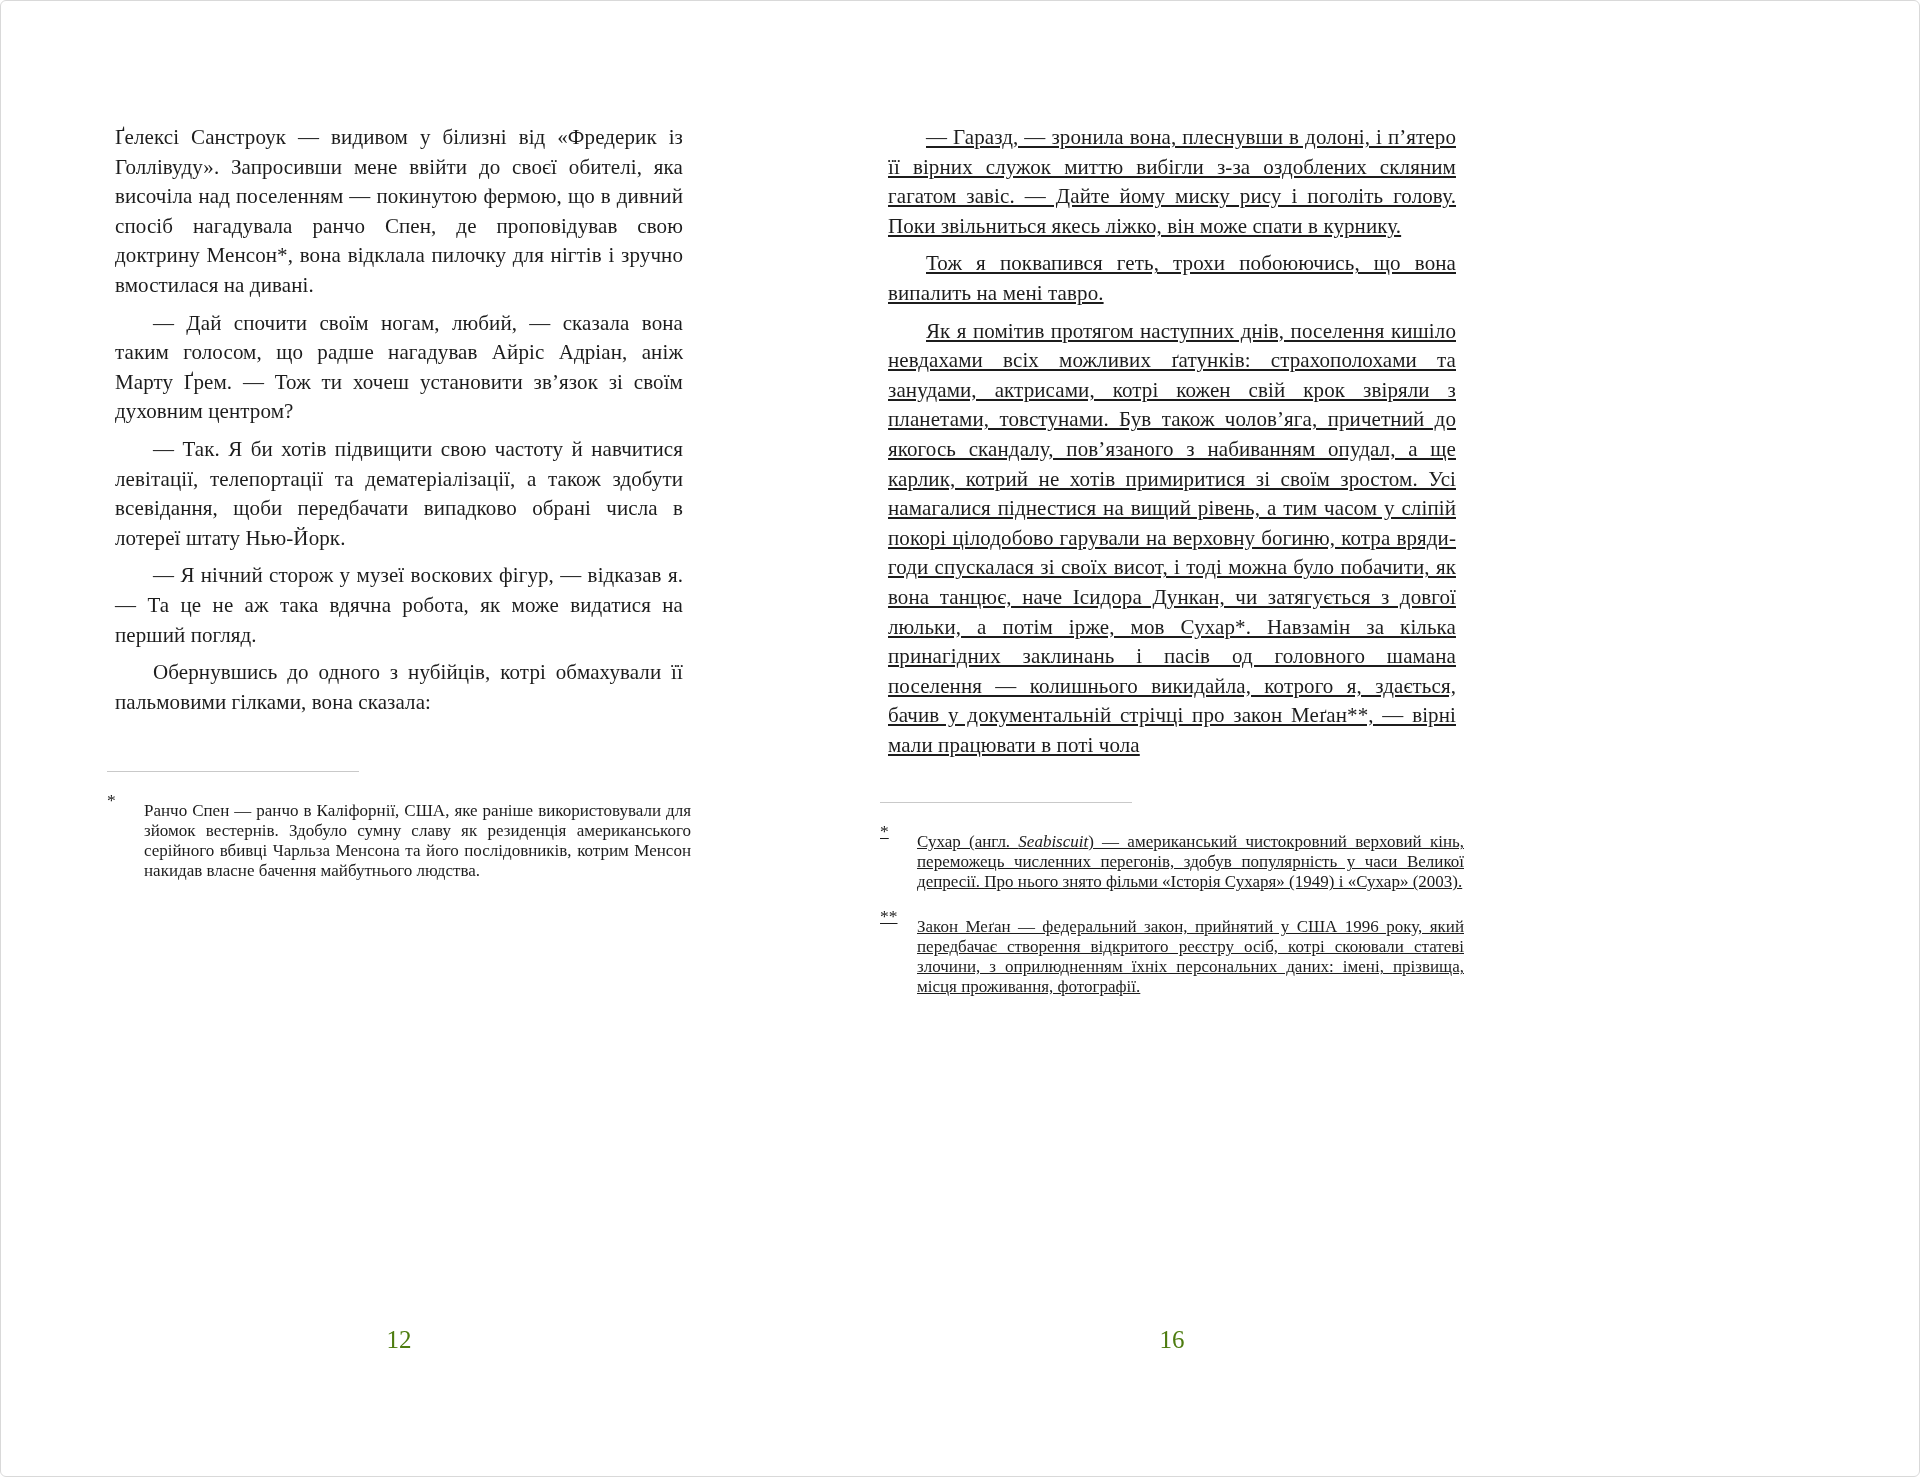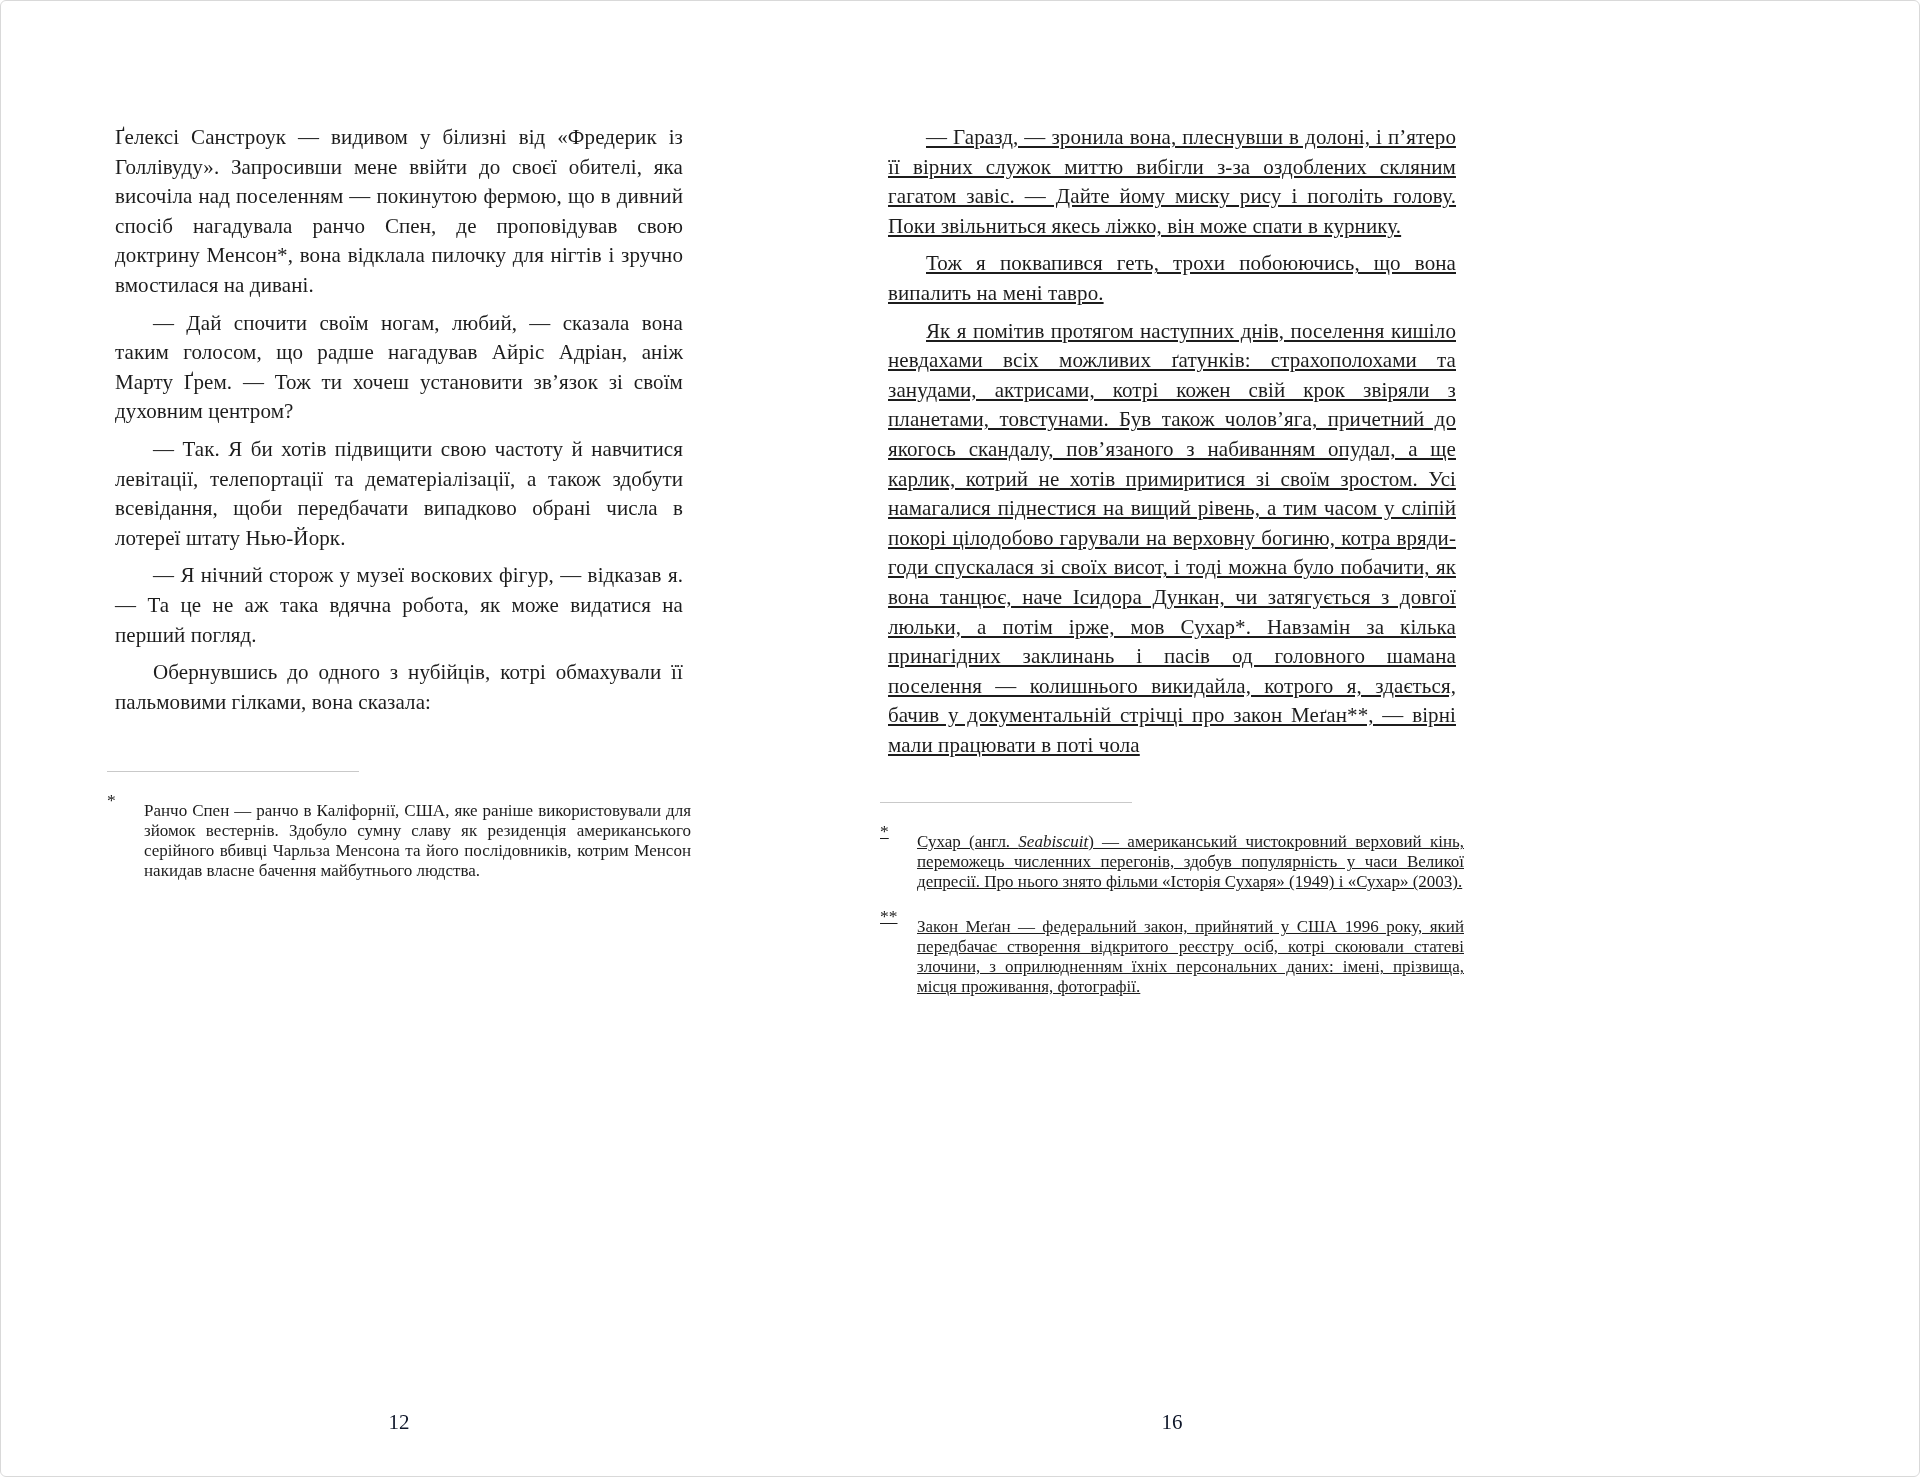--- a/index.html
+++ b/index.html
@@ -60,25 +60,25 @@
     flex: 1;
     font-size: 17px;
     line-height: 20px;
     text-align: justify;
     margin-top: 13px;
   }
   .fn-text .italic { font-style: italic; }
 
   .page-number {
     position: absolute;
-    top: 1410px;
+    top: 1326px;
     width: 584px;
     text-align: center;
-    font-size: 21px;
-    color: #0f172a;
+    font-size: 25px;
+    color: #4d7c0f;
   }
   #page-number-left  { left: 107px; }
   #page-number-right { left: 880px; }
 </style>
 </head>
 <body>
 
 <div class="border-frame"></div>
 
 <section class="column" id="left-page">

